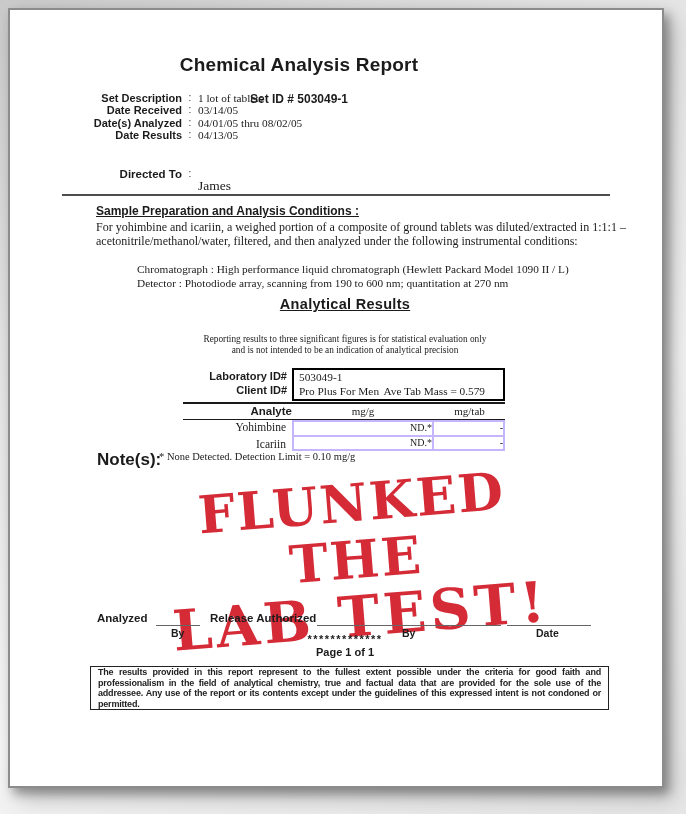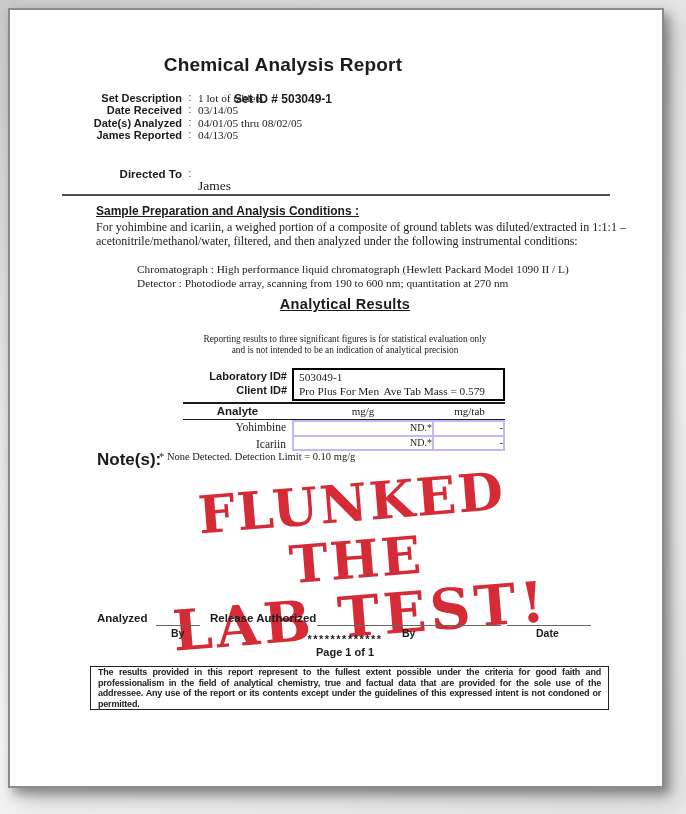--- a/index.html
+++ b/index.html
@@ -9,21 +9,21 @@
     font-family:"Liberation Sans",sans-serif;color:#1b1b1b;
   }
   .page{
     position:absolute;left:8px;top:8px;width:656px;height:780px;
     background:#ffffff;border:2px solid #8c8c8c;
     box-shadow:5px 6px 10px rgba(0,0,0,0.35),10px 12px 22px rgba(0,0,0,0.18);
     box-sizing:border-box;
   }
   .abs{position:absolute;}
 
-  .title-block{top:44px;left:0;width:460px;text-align:center;padding-left:43px;}
+  .title-block{top:44px;left:16px;width:460px;text-align:center;padding-left:43px;}
   .title{font-size:19px;font-weight:bold;letter-spacing:0.2px;}
   .set-id{font-size:12px;font-weight:bold;margin-top:16px;}
 
   .meta{top:82px;left:0;}
   .meta-row{display:grid;grid-template-columns:172px 16px auto;line-height:12.4px;}
   .meta-label{text-align:right;font-weight:bold;font-size:11px;}
   .meta-colon{text-align:center;font-size:10px;color:#333;}
   .meta-value{font-family:"Liberation Serif",serif;font-size:11.3px;}
 
   .directed{top:158px;left:0;}
@@ -40,21 +40,21 @@
   .ar-heading{top:286px;font-size:14.5px;font-weight:bold;text-decoration:underline;letter-spacing:0.3px;}
   .reporting{top:324px;font-family:"Liberation Serif",serif;font-size:9.3px;line-height:10.8px;color:#222;}
 
   .rtable{top:358px;left:173px;font-size:11px;}
   .rt-top{display:grid;grid-template-columns:109px 213px;}
   .rt-idlabels{font-weight:bold;font-size:11px;text-align:right;padding-right:5px;line-height:13.5px;padding-top:2px;}
   .rt-idbox{border:2px solid #000;font-family:"Liberation Serif",serif;font-size:11.3px;line-height:13.5px;padding:1px 0 1px 5px;box-sizing:border-box;}
   .rt-client{display:flex;justify-content:space-between;padding-right:18px;}
   .rt-thickline{height:2px;background:#1a1a1a;margin-top:1px;width:322px;}
   .rt-header{display:grid;grid-template-columns:109px 142px 71px;line-height:13px;margin-top:1px;border-bottom:1.5px solid #1a1a1a;padding-bottom:1px;width:322px;}
-  .rt-h-analyte{font-weight:bold;font-size:11.5px;text-align:center;}
+  .rt-h-analyte{font-weight:bold;font-size:11.5px;text-align:right;}
   .rt-h-unit{font-family:"Liberation Serif",serif;text-align:center;font-size:11px;}
   .rt-row{display:grid;grid-template-columns:109px 142px 71px;line-height:12.5px;width:322px;}
   .rt-analyte{font-family:"Liberation Serif",serif;text-align:right;padding-right:6px;font-size:11.5px;padding-top:1px;}
   .rt-cell{border:2px solid #c4b5fd;text-align:right;font-family:"Liberation Serif",serif;font-size:10px;box-sizing:border-box;}
   .rt-row .rt-cell + .rt-cell{margin-left:-2px;}
   .rt-row.second .rt-cell{margin-top:-2px;}
 
   .notes{top:440px;left:87px;display:flex;}
   .notes-label{font-weight:bold;font-size:17px;width:52px;}
   .notes-text{font-family:"Liberation Serif",serif;font-size:10.5px;margin-left:10px;padding-top:1px;}
@@ -104,21 +104,21 @@
       <span class="meta-label">Date Received</span>
       <span class="meta-colon">:</span>
       <span class="meta-value">03/14/05</span>
     </div>
     <div class="meta-row">
       <span class="meta-label">Date(s) Analyzed</span>
       <span class="meta-colon">:</span>
       <span class="meta-value">04/01/05 thru 08/02/05</span>
     </div>
     <div class="meta-row">
-      <span class="meta-label">James Reported</span>
+      <span class="meta-label">Date Results</span>
       <span class="meta-colon">:</span>
       <span class="meta-value">04/13/05</span>
     </div>
   </div>
 
   <div class="abs meta directed">
     <div class="meta-row">
       <span class="meta-label">Directed To</span>
       <span class="meta-colon">:</span>
       <span class="meta-value">James</span>

